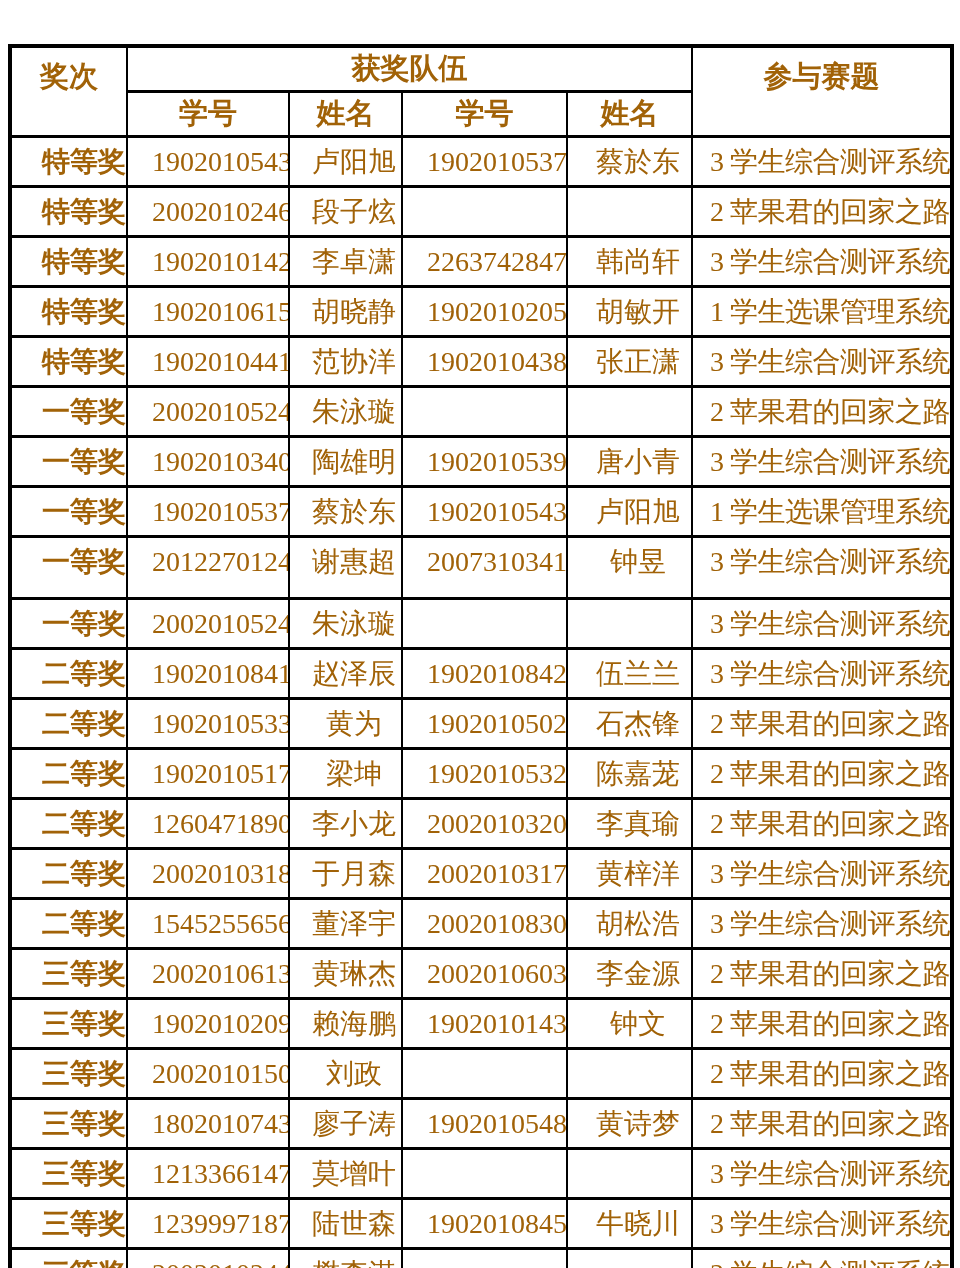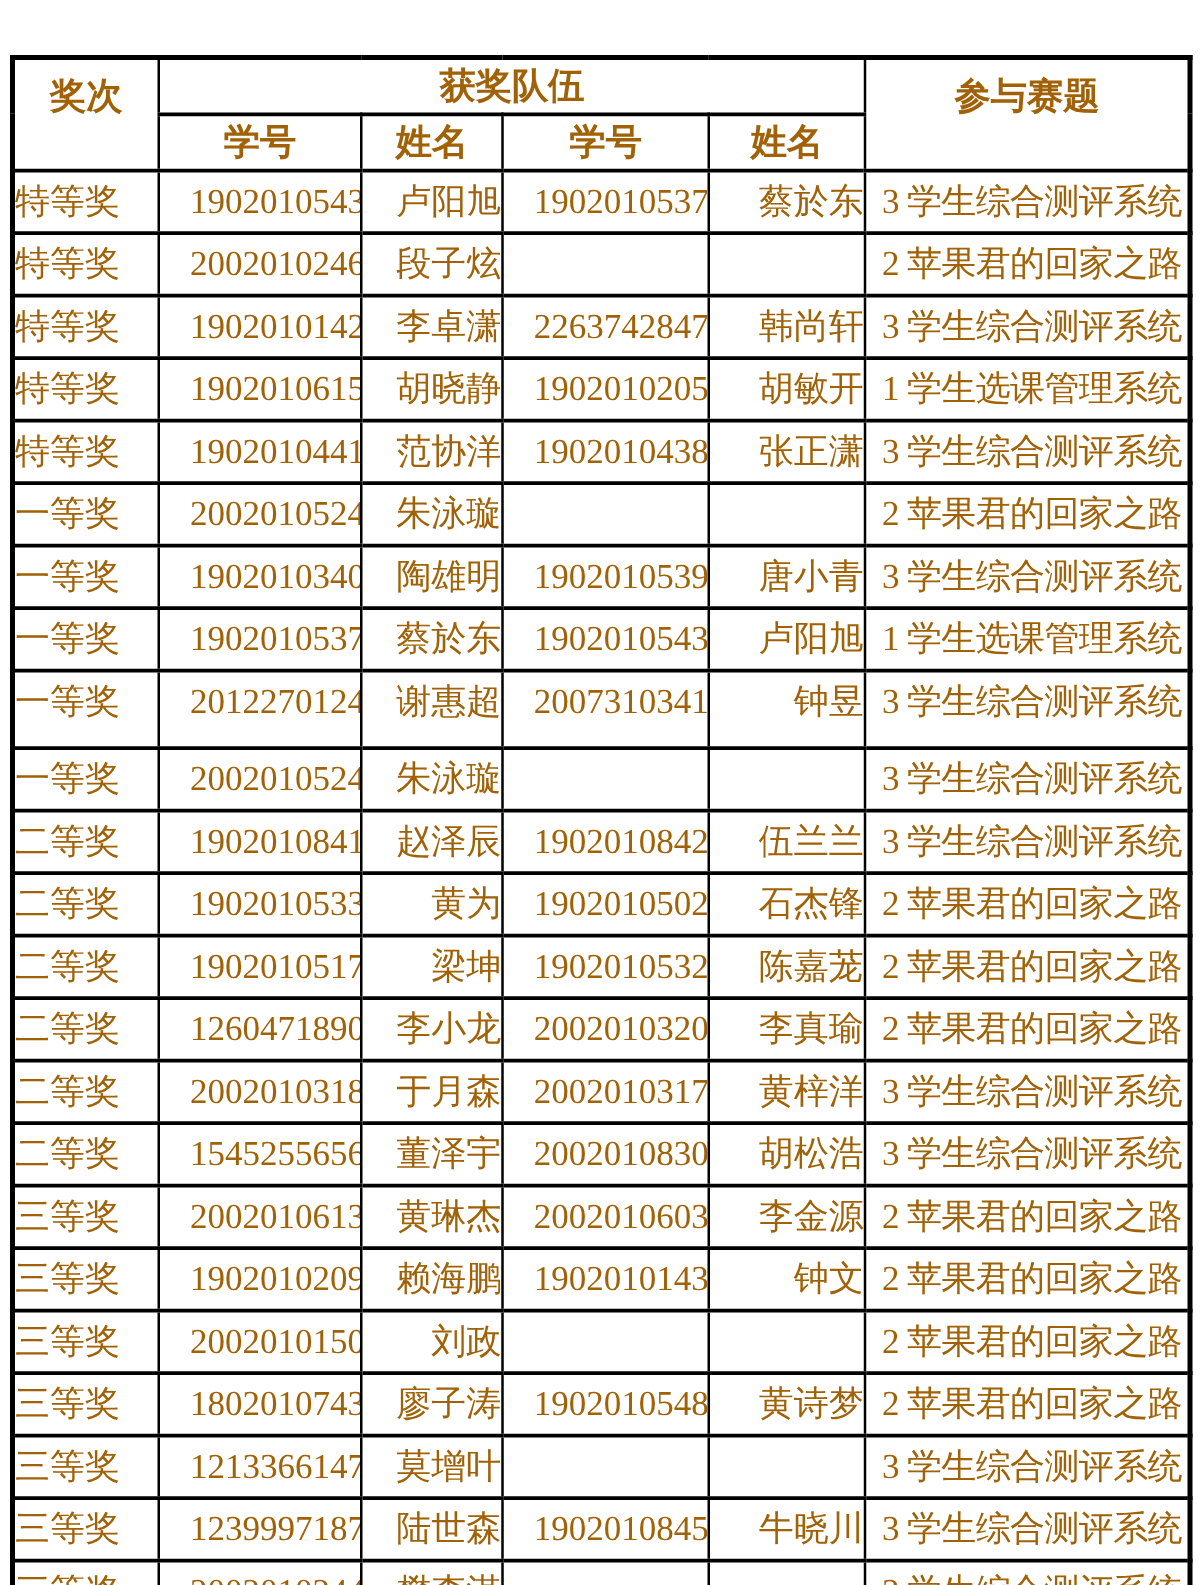--- a/index.html
+++ b/index.html
@@ -46,24 +46,24 @@
   td {
     font-size: 28px;
     height: 50px;
     vertical-align: top;
     padding: 9px 0 0 0;
     line-height: 1.1;
   }
   tr.tall td {
     height: 62px;
   }
-  td.c-award { text-align: left; }
+  td.c-award { text-align: right; font-weight: bold; }
   td.c-id    { text-align: center; white-space: nowrap; padding-left: 24px; }
-  td.c-name  { text-align: right; padding-left: 17px; white-space: nowrap; }
-  td.c-topic { text-align: center; padding-left: 8px; white-space: nowrap; letter-spacing: -0.5px; }
+  td.c-name  { text-align: center; padding-left: 17px; white-space: nowrap; }
+  td.c-topic { text-align: right; padding-left: 8px; white-space: nowrap; letter-spacing: -0.5px; }
 </style>
 </head>
 <body>
 
 <div class="page">
   <table class="award">
     <colgroup>
       <col style="width:117px">
       <col style="width:162px">
       <col style="width:113px">

